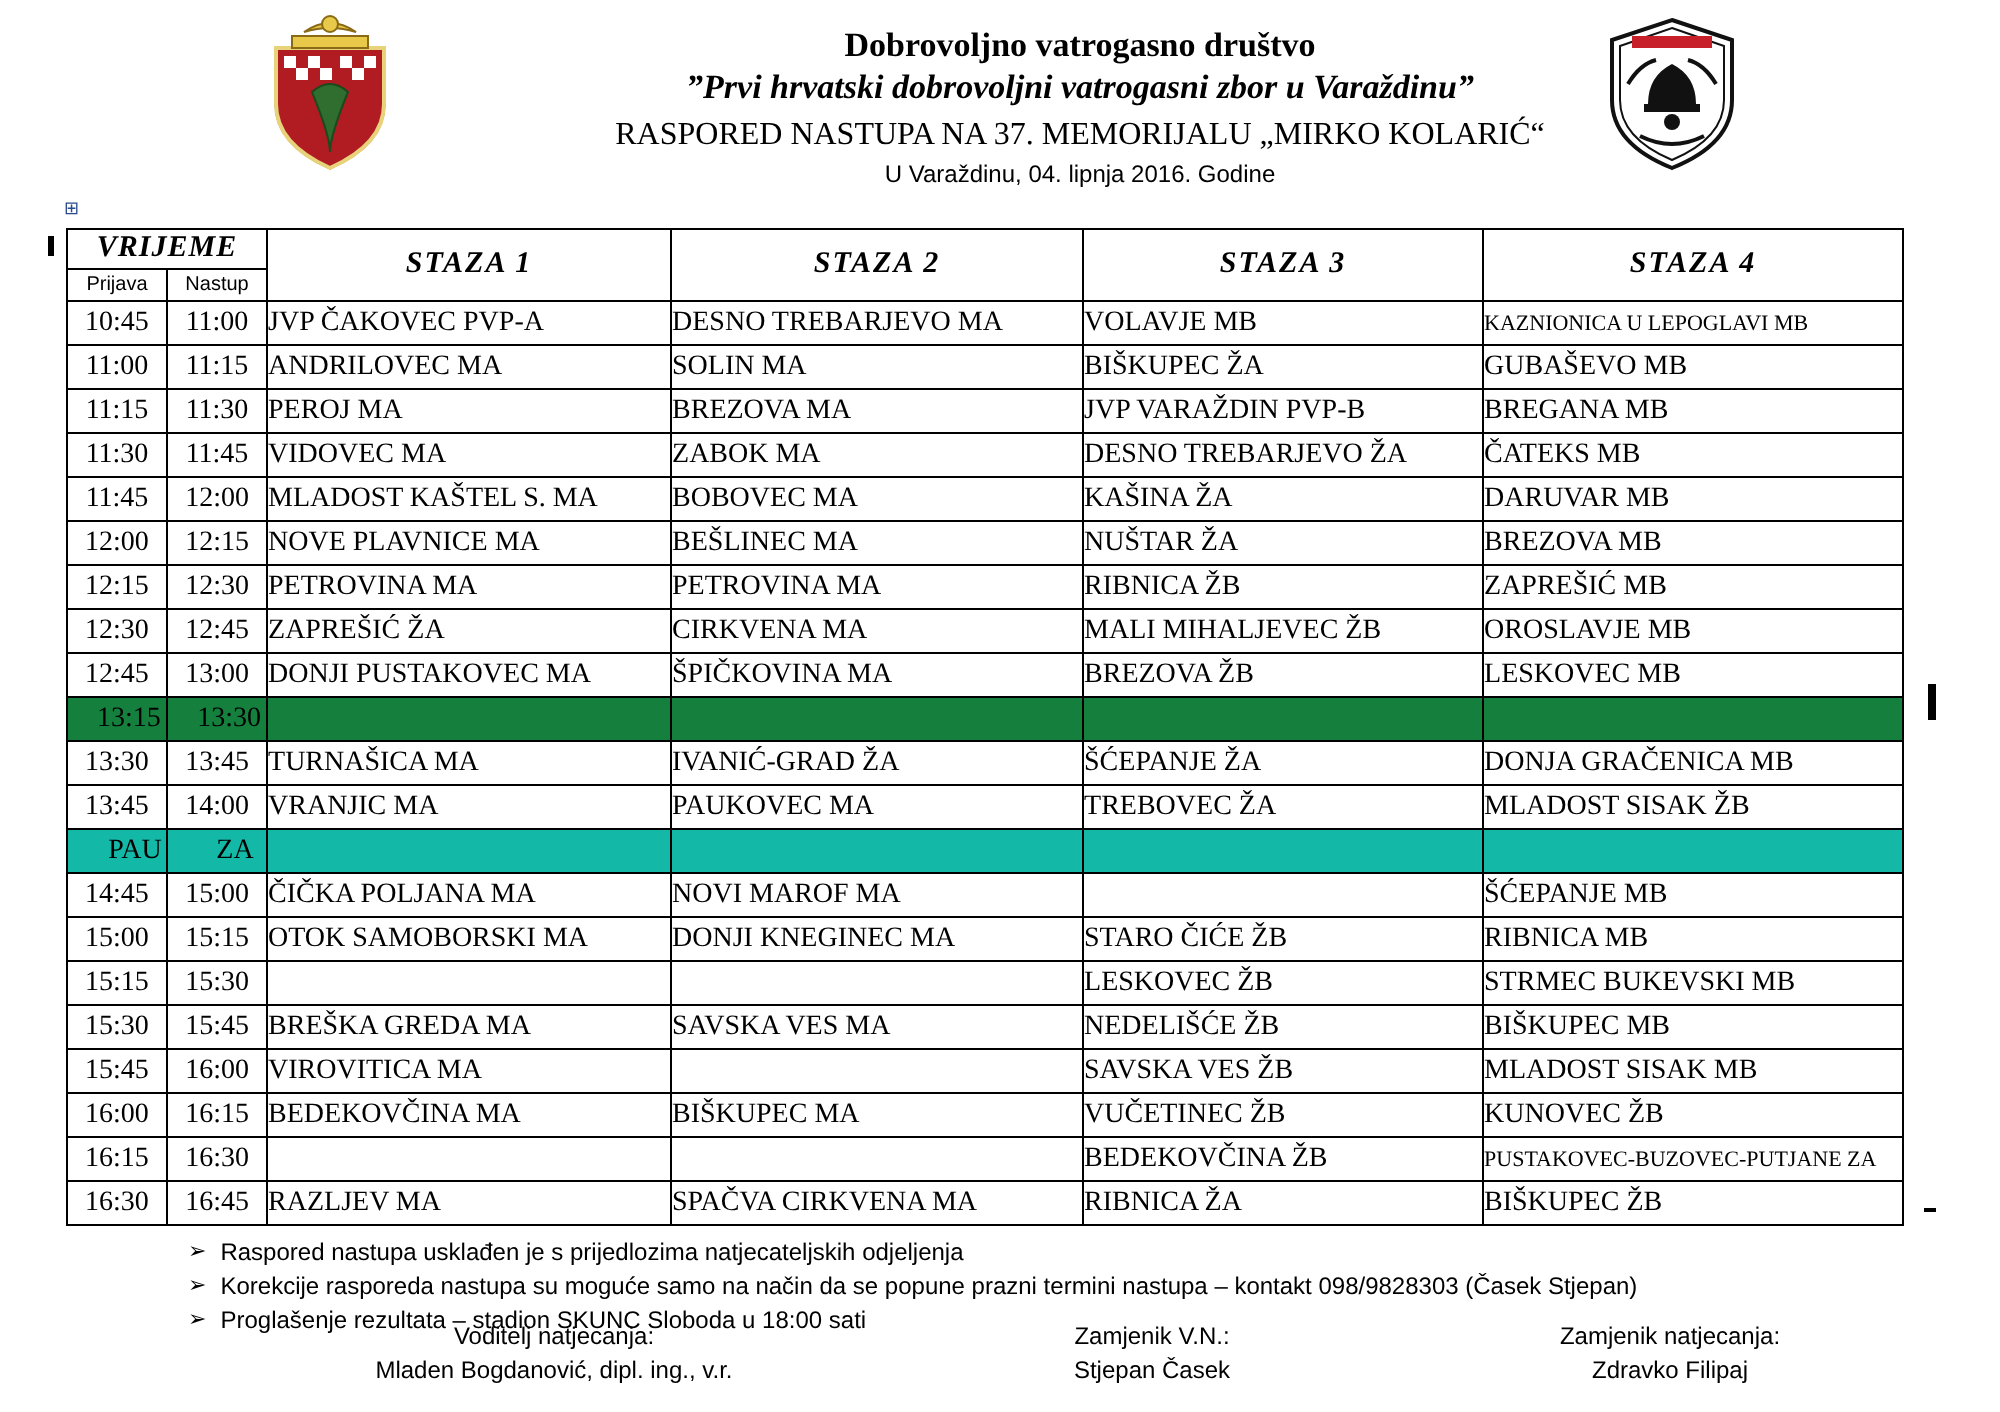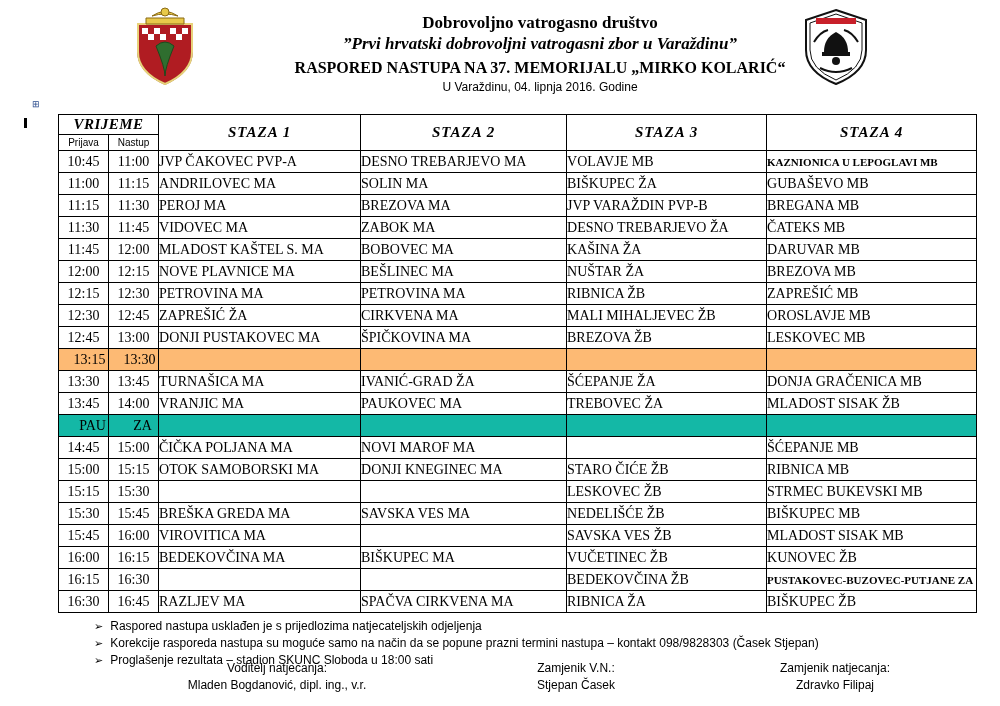--- a/index.html
+++ b/index.html
@@ -48,21 +48,21 @@
     line-height: 1.25;
   }
   .title-2 {
     font-size: 17px;
     font-weight: bold;
     font-style: italic;
     line-height: 1.3;
   }
   .title-3 {
     font-size: 16px;
-    font-weight: bold;
+    font-weight: normal;
     line-height: 1.35;
     margin-top: 2px;
   }
   .title-4 {
     font-family: "Liberation Sans", sans-serif;
     font-size: 12px;
     line-height: 1.3;
     margin-top: 1px;
   }
 
@@ -76,21 +76,21 @@
   }
   .mark-tl { left: 32px; top: 99px; }
   .mark-edge {
     position: absolute;
     background: #000000;
   }
 
   
   .table-wrap {
     position: absolute;
-    left: 58px;
+    left: 33px;
     top: 114px;
     width: 918px;
   }
   table.schedule {
     border-collapse: collapse;
     width: 918px;
     table-layout: fixed;
   }
   table.schedule td, table.schedule th {
     border: 1px solid #000000;
@@ -130,31 +130,30 @@
   td.lane {
     text-align: left;
     font-size: 14px;
     height: 21px;
     padding-left: 5px;
     white-space: nowrap;
     overflow: hidden;
   }
   td.lane.small {
     font-size: 11px;
-    font-weight: bold;
   }
   tr.pause td {
     background: #14b8a6;
     padding-left: 18px;
   }
   tr.pause td.time {
     font-size: 14px;
   }
   tr.empty td {
-    background: #fdba74;
+    background: #15803d;
     padding-left: 12px;
   }
   .col-prijava { width: 50px; }
   .col-nastup  { width: 50px; }
   .col-s1      { width: 202px; }
   .col-s2      { width: 206px; }
   .col-s3      { width: 200px; }
   .col-s4      { width: 210px; }
 
   

